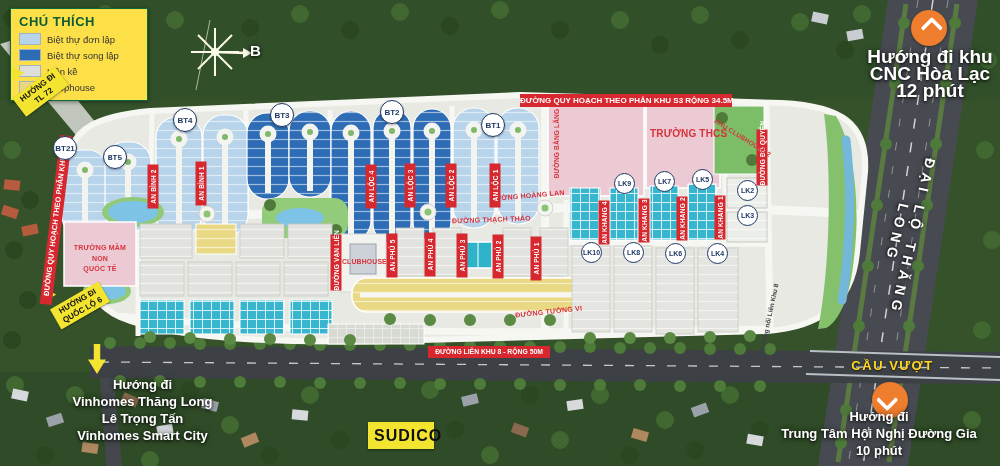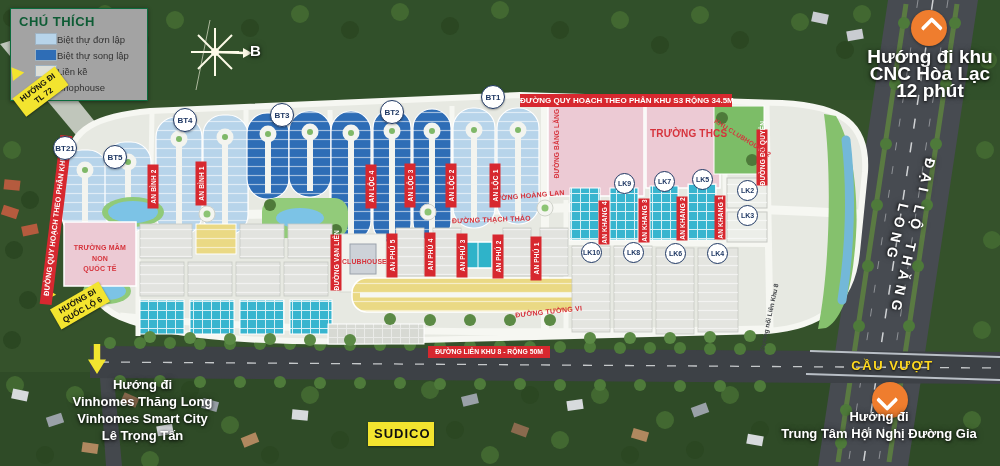--- a/index.html
+++ b/index.html
@@ -1,22 +1,22 @@
 <!DOCTYPE html>
 <html><head>
 <meta charset="utf-8">
 <style>
   html,body{margin:0;padding:0;background:#222;}
   #stage{position:relative;width:1000px;height:466px;overflow:hidden;font-family:"Liberation Sans",sans-serif;background:#35522b;}
   #stage svg.base{position:absolute;left:0;top:0;z-index:0;}
   .abs{position:absolute;z-index:2;}
   
-  .legend{left:10px;top:8px;width:120px;background:#a3a3a3;border:1px solid #0c6b3d;box-shadow:0 1px 4px rgba(0,0,0,.45);padding:5px 8px 7px 8px;}
+  .legend{left:10px;top:8px;width:120px;background:#fde047;border:1px solid #0c6b3d;box-shadow:0 1px 4px rgba(0,0,0,.45);padding:5px 8px 7px 8px;}
   .legend h1{margin:0 0 4px 0;font-size:13px;color:#0e5c35;letter-spacing:.5px;}
-  .legrow{display:flex;align-items:center;margin-top:4px;margin-left:16px;}
+  .legrow{display:flex;align-items:center;gap:6px;margin-top:4px;}
   .chip{width:20px;height:10px;border:1px solid #9fb3c2;flex:0 0 auto;}
   .legrow span.lbl{font-size:9.5px;color:#333;white-space:nowrap;}
   
   .vstrip{background:#d7282f;color:#fff;font-weight:700;font-size:6.5px;height:11px;line-height:11px;text-align:center;white-space:nowrap;transform:rotate(-90deg);letter-spacing:.2px;}
   .banner{background:#d7282f;color:#fff;font-weight:700;text-align:center;white-space:nowrap;}
   .redtext{color:#d6333c;font-weight:700;white-space:nowrap;letter-spacing:.2px;}
   
   .btb{width:22px;height:22px;border-radius:50%;background:#fff;border:1.5px solid #1f3864;color:#1f3864;font-weight:700;font-size:8px;display:flex;align-items:center;justify-content:center;box-shadow:0 1px 2px rgba(0,0,0,.3);}
   .lkb{width:19px;height:19px;border-radius:50%;background:#fff;border:1.2px solid #1f3864;color:#1f3864;font-weight:700;font-size:7px;display:flex;align-items:center;justify-content:center;}
   
@@ -511,25 +511,25 @@
 <div class="abs vstrip" style="left:408px;top:249px;width:44px;">AN PHÚ 4</div>
 <div class="abs vstrip" style="left:440px;top:250px;width:44px;">AN PHÚ 3</div>
 <div class="abs vstrip" style="left:476px;top:251px;width:44px;">AN PHÚ 2</div>
 <div class="abs vstrip" style="left:514px;top:253px;width:44px;">AN PHÚ 1</div>
 <div class="abs vstrip" style="left:582px;top:217px;width:44px;">AN KHANG 4</div>
 <div class="abs vstrip" style="left:622px;top:215px;width:44px;">AN KHANG 3</div>
 <div class="abs vstrip" style="left:660px;top:213px;width:44px;">AN KHANG 2</div>
 <div class="abs vstrip" style="left:698px;top:212px;width:44px;">AN KHANG 1</div>
 
 <div class="abs btb" style="left:53px;top:136px;">BT21</div>
-<div class="abs btb" style="left:103px;top:145px;">BT5</div>
+<div class="abs btb" style="left:103px;top:145px;font-family:Liberation Mono, monospace;">BT5</div>
 <div class="abs btb" style="left:173px;top:108px;">BT4</div>
 <div class="abs btb" style="left:270px;top:103px;">BT3</div>
 <div class="abs btb" style="left:380px;top:100px;">BT2</div>
-<div class="abs btb" style="left:481px;top:85px;">BT1</div>
+<div class="abs btb" style="left:481px;top:113px;">BT1</div>
 
 <div class="abs lkb" style="left:614px;top:173px;">LK9</div>
 <div class="abs lkb" style="left:654px;top:171px;">LK7</div>
 <div class="abs lkb" style="left:692px;top:169px;">LK5</div>
 <div class="abs lkb" style="left:737px;top:180px;">LK2</div>
 <div class="abs lkb" style="left:737px;top:205px;">LK3</div>
 <div class="abs lkb" style="left:581px;top:242px;">LK10</div>
 <div class="abs lkb" style="left:623px;top:242px;">LK8</div>
 <div class="abs lkb" style="left:665px;top:243px;">LK6</div>
 <div class="abs lkb" style="left:707px;top:243px;">LK4</div>
@@ -553,25 +553,26 @@
   <div>CNC Hòa Lạc</div>
   <div>12 phút</div>
 </div>
 
 <div class="abs chevcircle" style="left:872px;top:382px;">
   <span class="chev down"></span>
 </div>
 <div class="abs wlabel" style="left:758px;top:408px;width:242px;font-size:13px;line-height:17px;">
   <div>Hướng đi</div>
   <div>Trung Tâm Hội Nghị Đường Gia</div>
+  <div>10 phút</div>
 </div>
 
 <div class="abs arrowdown" style="left:88px;top:344px;"></div>
 <div class="abs wlabel" style="left:40px;top:376px;width:205px;font-size:13px;line-height:17px;">
   <div>Hướng đi</div>
   <div>Vinhomes Thăng Long</div>
+  <div>Lê Trọng Tấn</div>
   <div>Vinhomes Smart City</div>
-  <div>Lê Trọng Tấn</div>
-</div>
-
-<div class="abs ybadge" style="left:368px;top:422px;width:54px;font-size:13px;padding:4px 6px;letter-spacing:1px;">SUDICO</div>
+</div>
+
+<div class="abs ybadge" style="left:368px;top:422px;width:54px;font-size:16px;padding:4px 6px;letter-spacing:1px;">SUDICO</div>
 
 </div>
 
 </body></html>

